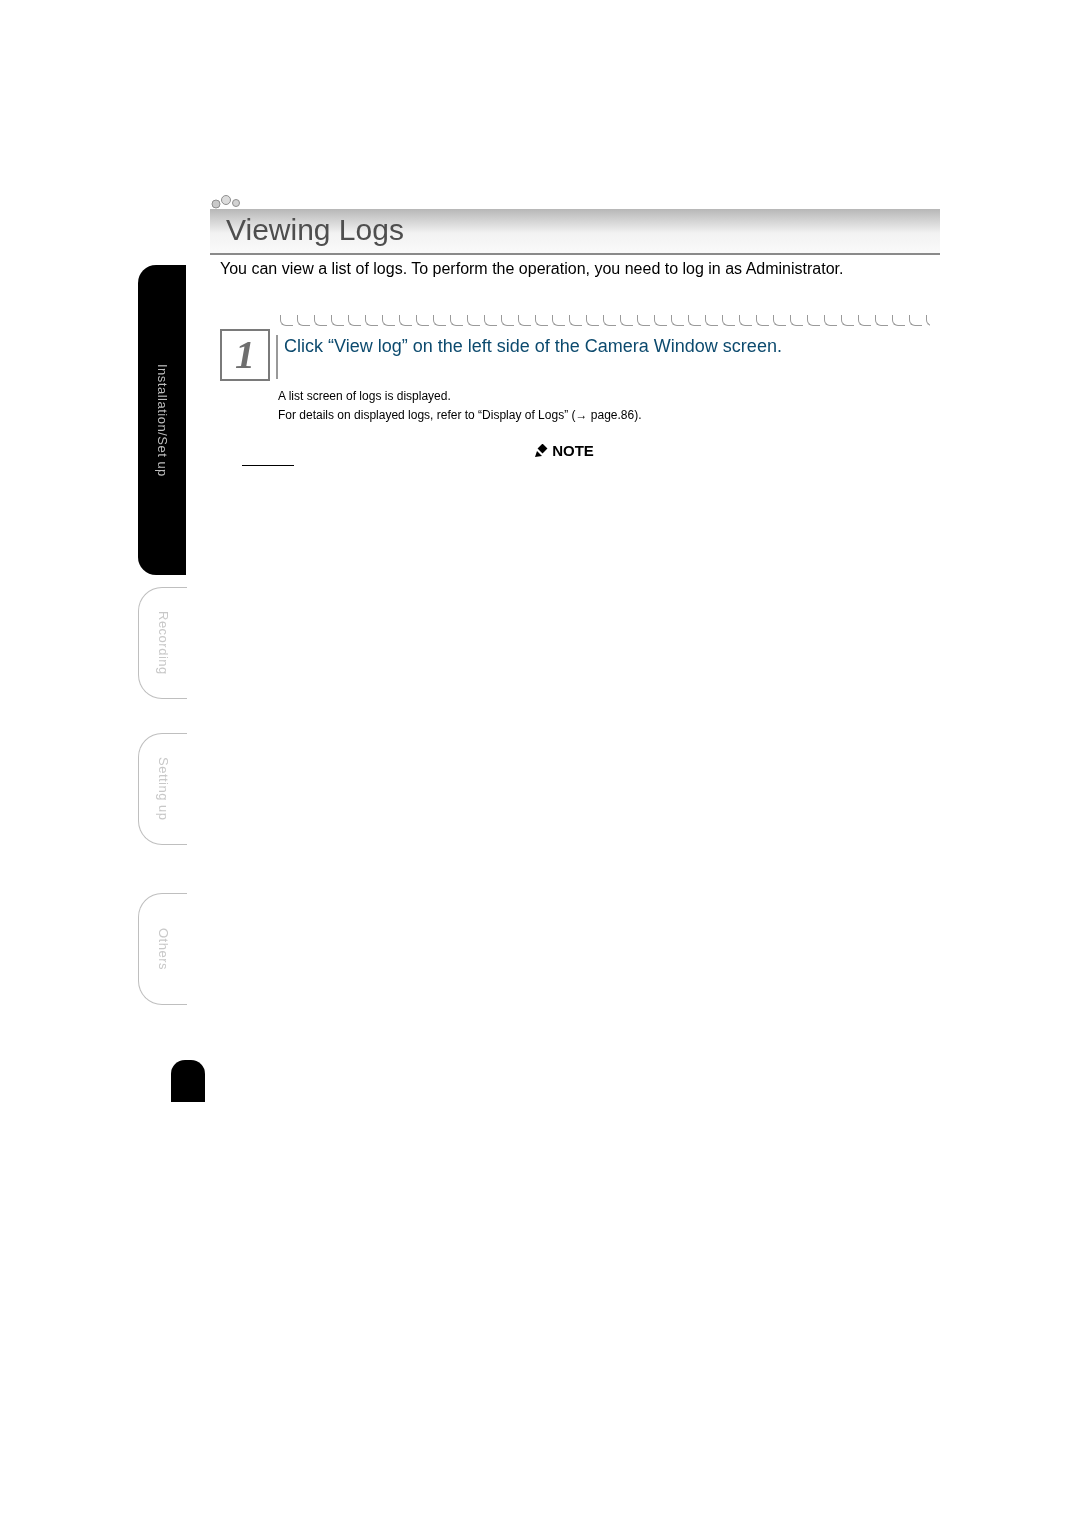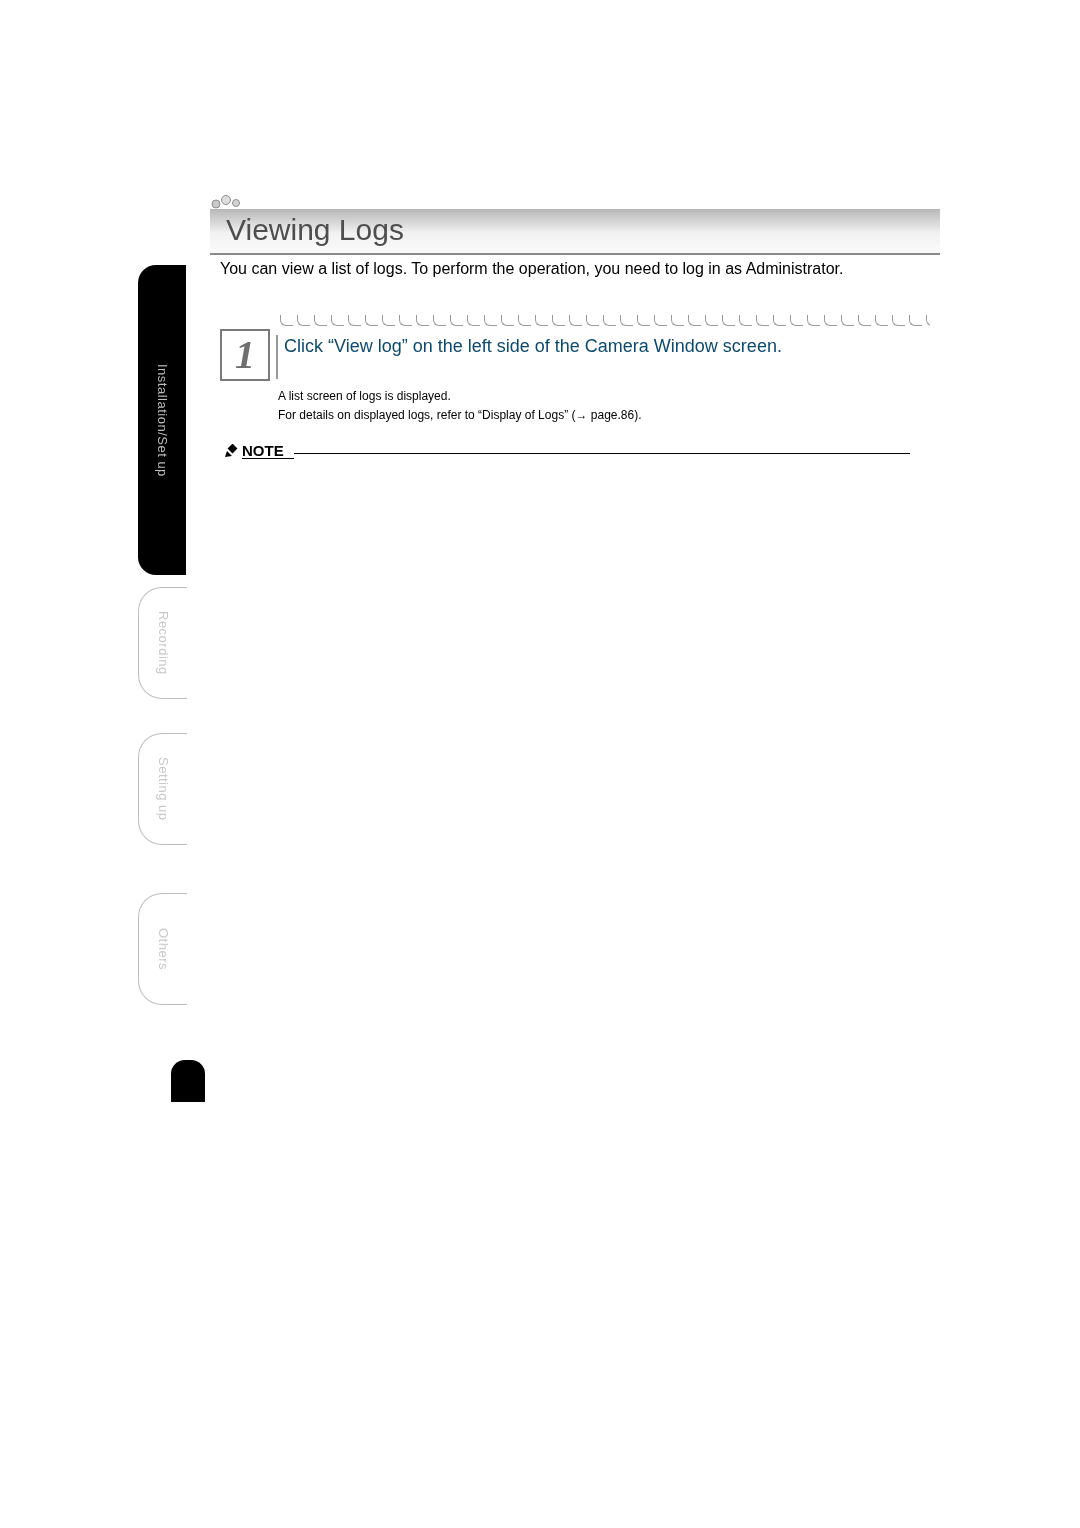--- a/index.html
+++ b/index.html
@@ -121,20 +121,21 @@
   
   .note-area {
     position: absolute;
     left: 224px;
     right: 170px;
     top: 442px;
   }
   .note-header {
     display: flex;
     align-items: center;
+    flex-direction: column;
   }
   .note-label-wrap {
     display: inline-flex;
     align-items: center;
     font-size: 15px;
     font-weight: bold;
     color: #000;
     padding-right: 6px;
   }
   .note-pencil {

